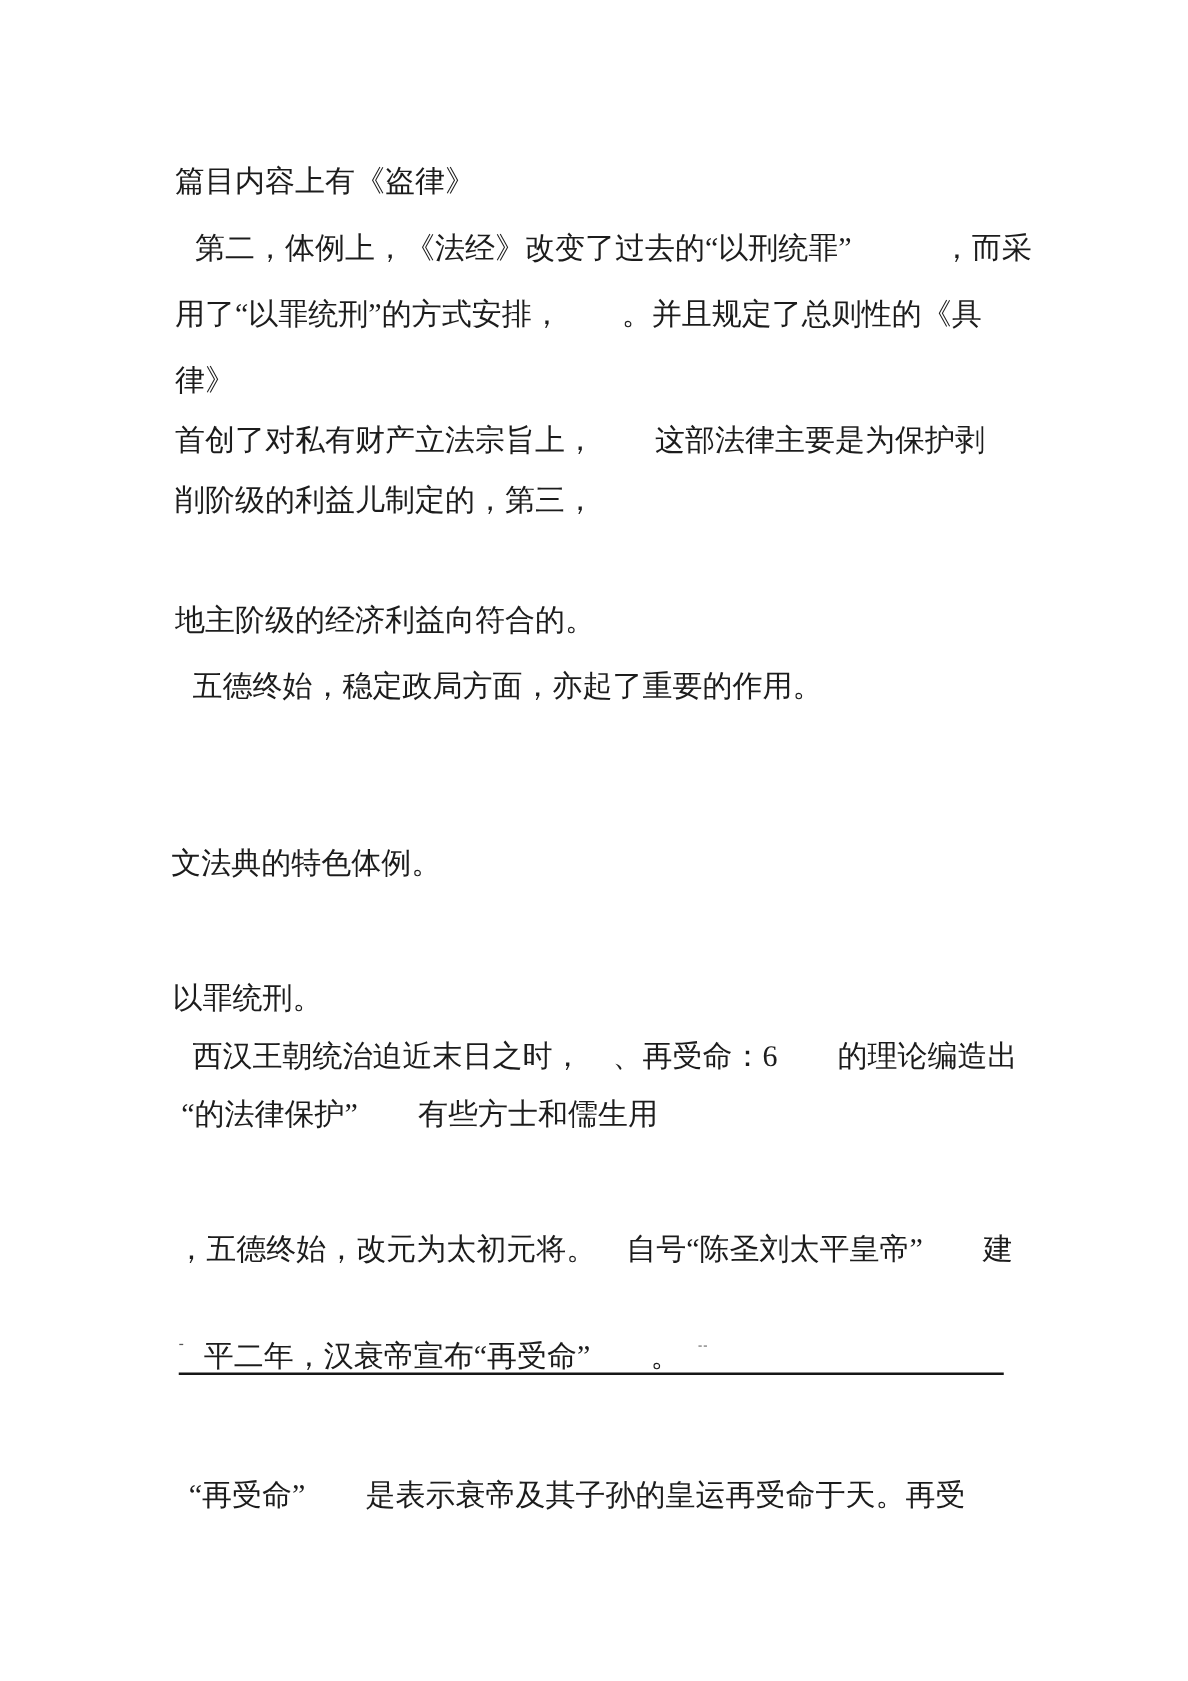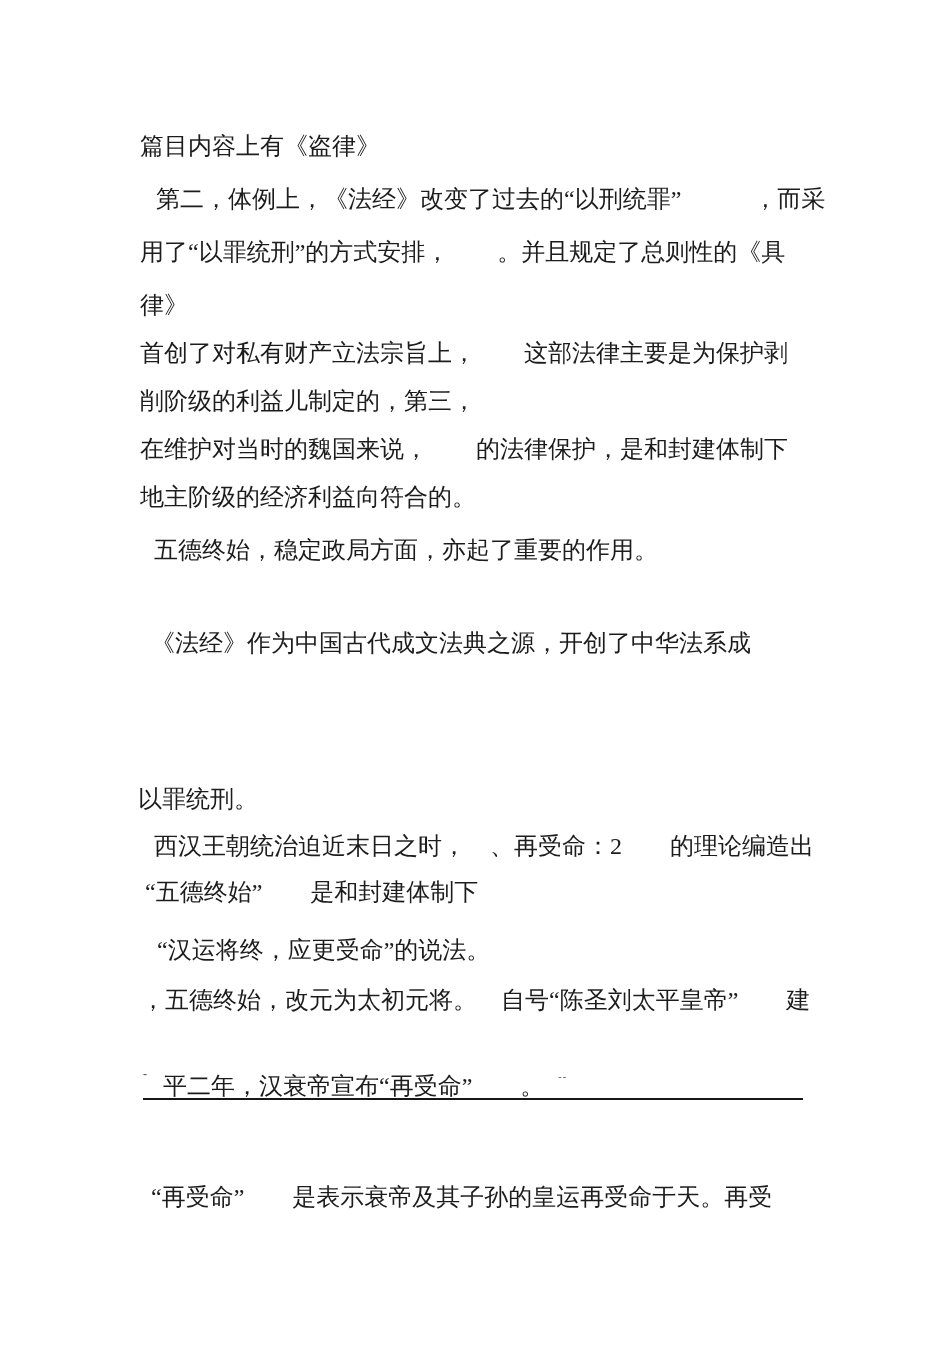--- a/index.html
+++ b/index.html
@@ -49,28 +49,26 @@
 <body>
 
 <div class="page">
 
   <div class="line" style="top:131px;left:140px">篇目内容上有《盗律》</div>
   <div class="line" style="top:184px;left:156px">第二，体例上，《法经》改变了过去的“以刑统罪”　　　，而采</div>
   <div class="line" style="top:237px;left:140px">用了“以罪统刑”的方式安排，　　。并且规定了总则性的《具</div>
   <div class="line" style="top:290px;left:140px">律》</div>
   <div class="line" style="top:338px;left:140px">首创了对私有财产立法宗旨上，　　这部法律主要是为保护剥</div>
   <div class="line" style="top:386px;left:140px">削阶级的利益儿制定的，第三，</div>
-  <div class="line" style="top:434px;left:140px">在维护对当时的魏国来说，　　的法律保护，是和封建体制下</div>
   <div class="line" style="top:482px;left:140px">地主阶级的经济利益向符合的。</div>
   <div class="line" style="top:535px;left:154px">五德终始，稳定政局方面，亦起了重要的作用。</div>
-  <div class="line" style="top:628px;left:151px">《法经》作为中国古代成文法典之源，开创了中华法系成</div>
+  <div class="line" style="top:676px;left:137px">文法典的特色体例。</div>
   <div class="line" style="top:784px;left:138px">以罪统刑。</div>
-  <div class="line" style="top:831px;left:154px">西汉王朝统治迫近末日之时，　、再受命：2　　的理论编造出</div>
-  <div class="line" style="top:877px;left:145px">“五德终始”　　是和封建体制下</div>
-  <div class="line" style="top:935px;left:157px">“汉运将终，应更受命”的说法。</div>
+  <div class="line" style="top:831px;left:154px">西汉王朝统治迫近末日之时，　、再受命：6　　的理论编造出</div>
+  <div class="line" style="top:877px;left:145px">“的法律保护”　　有些方士和儒生用</div>
   <div class="line" style="top:985px;left:141px">，五德终始，改元为太初元将。　自号“陈圣刘太平皇帝”　　建</div>
 
   <div class="line" style="top:1032px;left:139px">
     <span>平二年，汉衰帝宣布“再受命”　　。</span><span class="ref-mark">--</span>
   </div>
 
   <div class="stray-mark">-</div>
 
   <div class="footnote-rule"></div>
 

